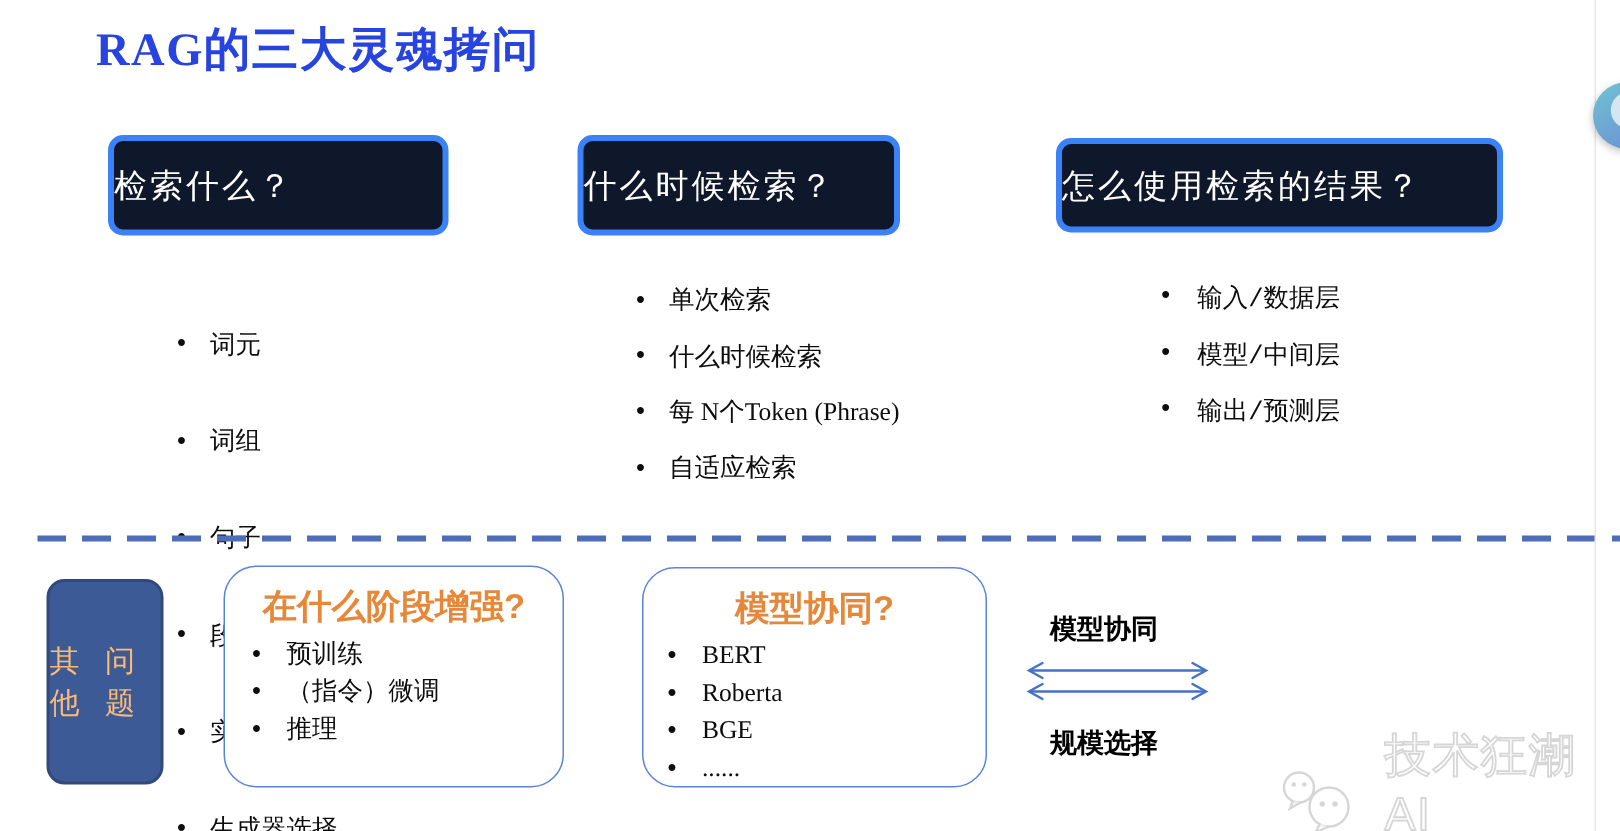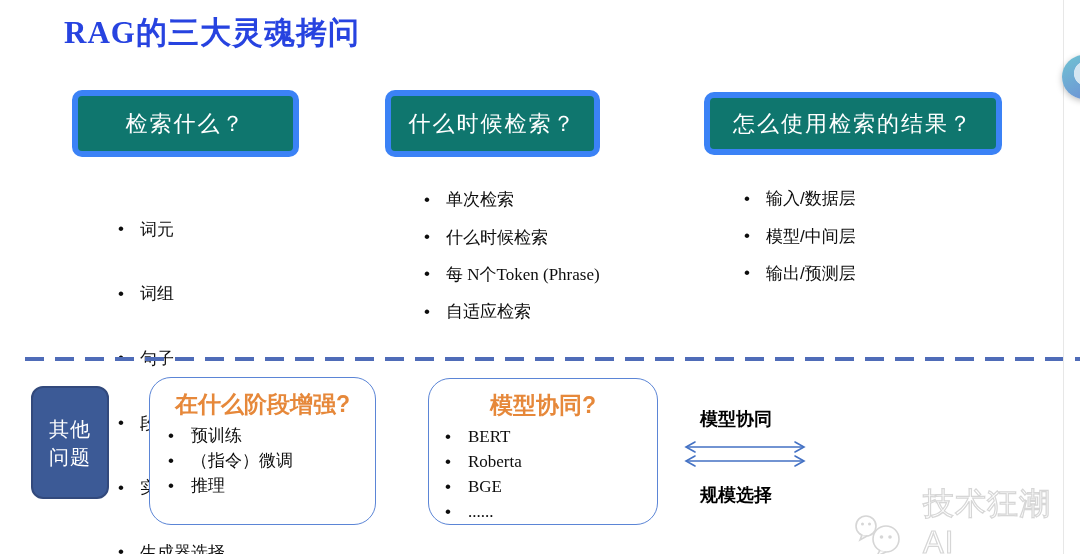--- a/index.html
+++ b/index.html
@@ -7,22 +7,22 @@
     position:relative;width:1080px;height:554px;background:#ffffff;
     overflow:hidden;font-family:"Liberation Sans","DejaVu Sans",sans-serif;color:#111;
   }
   
   .title{
     position:absolute;left:64px;top:12px;font-family:"Liberation Serif","DejaVu Serif",serif;
     font-weight:bold;font-size:31px;color:#2743e0;letter-spacing:1px;
   }
   
   .hbox{
-    position:absolute;background:#0f766e;border:6px solid #3b82f6;border-radius:10px;
-    color:#fff;font-size:22px;display:flex;align-items:center;justify-content:center;
+    position:absolute;background:#0f172a;border:4px solid #3b82f6;border-radius:10px;
+    color:#fff;font-size:22px;display:flex;align-items:center;justify-content:flex-start;
     letter-spacing:2px;box-sizing:border-box;
   }
   .hbox1{left:72px;top:90px;width:227px;height:67px;}
   .hbox2{left:385px;top:90px;width:215px;height:67px;}
   .hbox3{left:704px;top:92px;width:298px;height:63px;}
   
   .vlist{position:absolute;}
   .li{display:flex;align-items:center;font-size:17px;color:#0d0d0d;}
   .li::before{content:"•";font-size:17px;margin-right:16px;color:#0d0d0d;}
   .list1 .li{height:24.6px;margin-top:40px;}
@@ -31,23 +31,23 @@
   .blist .li{height:25px;font-size:17px;}
   .blist .li::before{margin-right:17px;}
   .serif .txt{font-family:"Liberation Serif","DejaVu Serif",serif;}
   
   .divider{
     position:absolute;left:25px;top:357px;width:1055px;height:4px;
     background:repeating-linear-gradient(to right,#4f6cb8 0 19px,transparent 19px 30px);
   }
   
   .obox-label{
-    position:absolute;left:31px;top:386px;width:78px;height:113px;
+    position:absolute;left:31px;top:386px;width:78px;height:137px;
     background:#3c5a96;border:2px solid #32497c;border-radius:12px;box-sizing:border-box;
-    color:#ffffff;font-size:20px;display:flex;flex-direction:column;align-items:center;justify-content:center;
+    color:#fdba74;font-size:20px;display:flex;flex-direction:row;align-items:center;justify-content:center;
     line-height:28px;letter-spacing:1px;
   }
   
   .obox{
     position:absolute;background:#fff;border:1.5px solid #5b85d6;border-radius:22px;
     box-sizing:border-box;
   }
   .oboxA{left:149px;top:377px;width:227px;height:148px;}
   .oboxB{left:428px;top:378px;width:230px;height:147px;}
   .oboxC{left:831px;top:378px;width:227px;height:147px;}
@@ -123,21 +123,21 @@
         <span class="txt">什么时候检索</span>
       </div>
     <div class="li">
         <span class="txt">每 N个Token (Phrase)</span>
       </div>
     <div class="li">
         <span class="txt">自适应检索</span>
       </div>
   </div>
 
-  <div class="vlist list3" style="left:744px;top:180px;">
+  <div class="vlist list3" style="left:772px;top:180px;font-family:Liberation Mono, monospace;">
     <div class="li">
         <span class="txt">输入/数据层</span>
       </div>
     <div class="li">
         <span class="txt">模型/中间层</span>
       </div>
     <div class="li">
         <span class="txt">输出/预测层</span>
       </div>
   </div>

